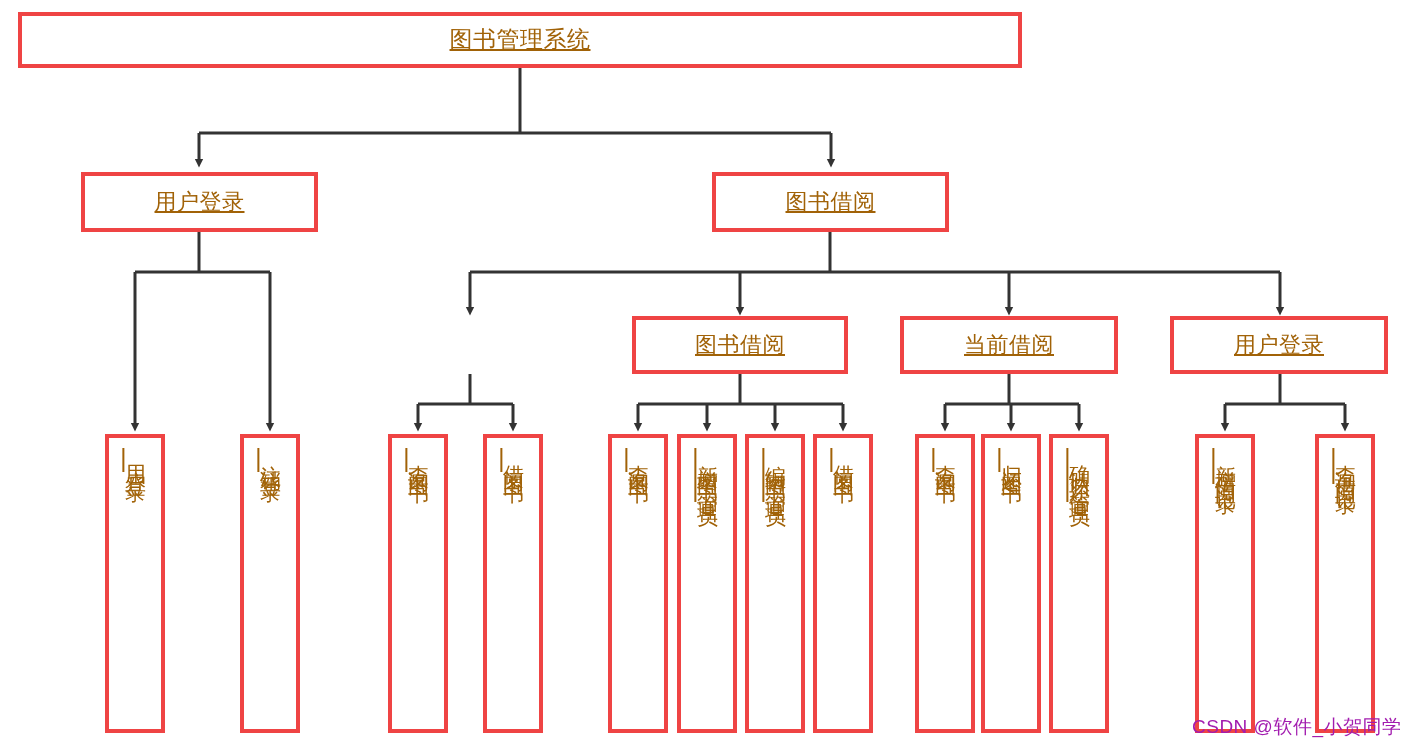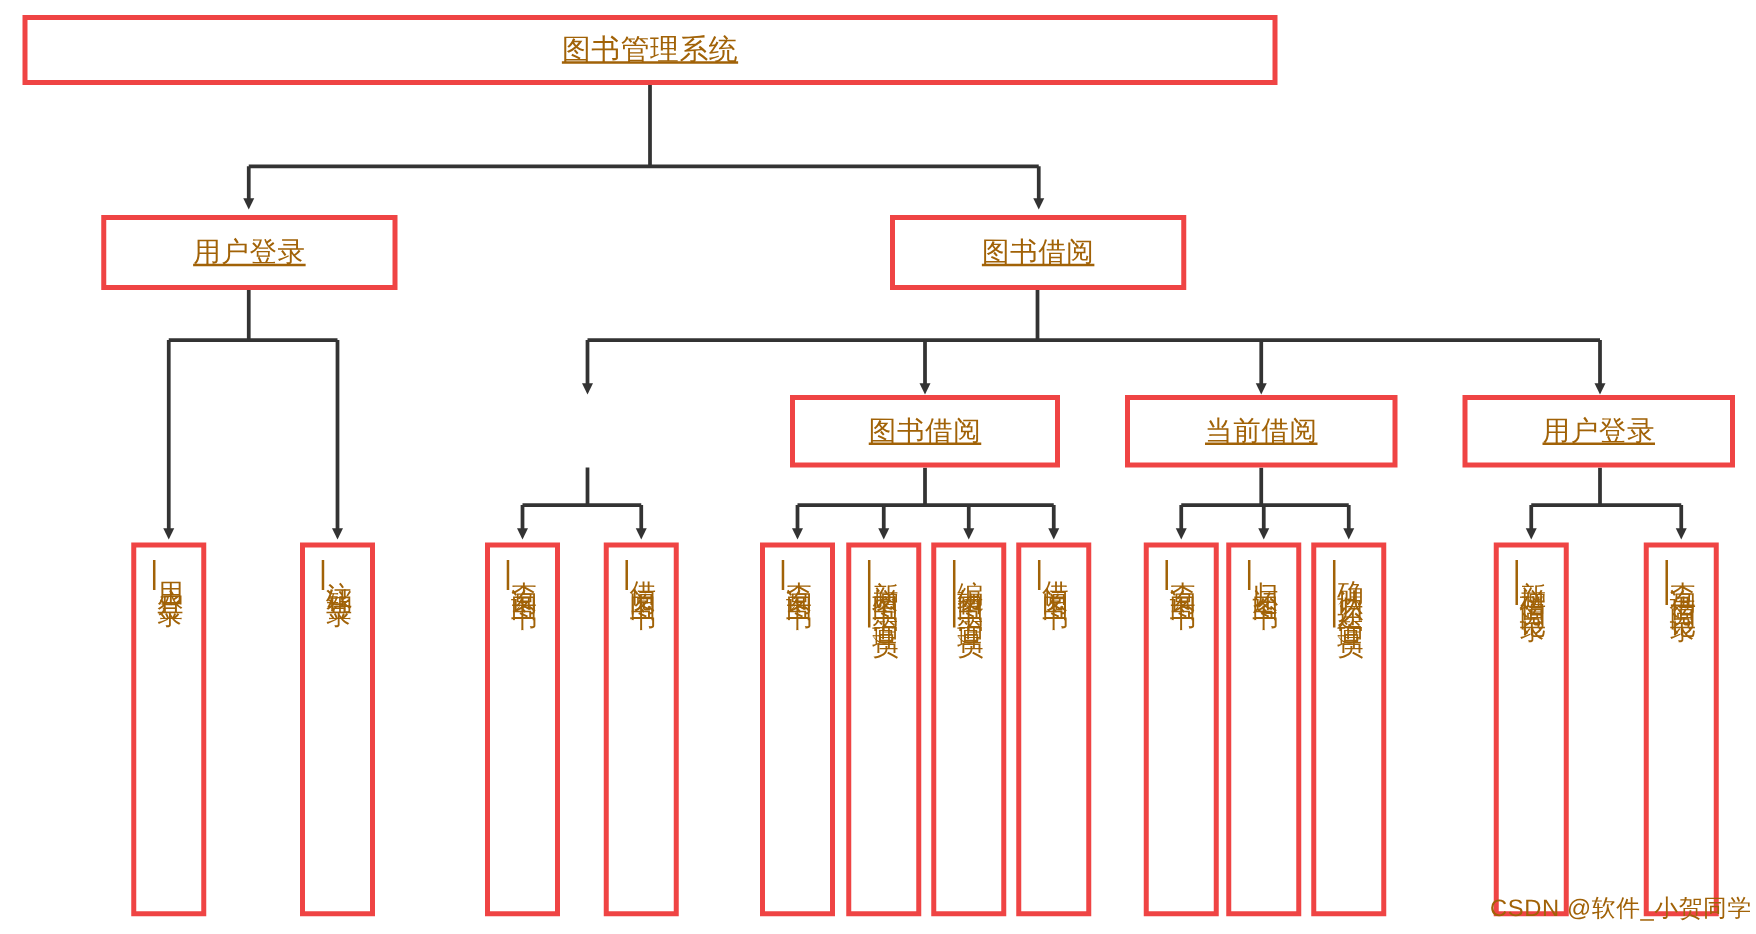--- a/index.html
+++ b/index.html
@@ -55,21 +55,21 @@
     writing-mode: vertical-rl;
     text-orientation: upright;
     font-size: 21px;
     letter-spacing: 6px;
     white-space: nowrap;
   }
   .node.root .label { font-size: 23px; }
   .watermark {
     position: absolute;
     font-size: 19px;
-    color: #a16207;
+    color: #a21caf;
     white-space: nowrap;
     z-index: 3;
     letter-spacing: 0.5px;
   }
 </style>
 </head>
 <body>
 
 <div id="canvas">
 

